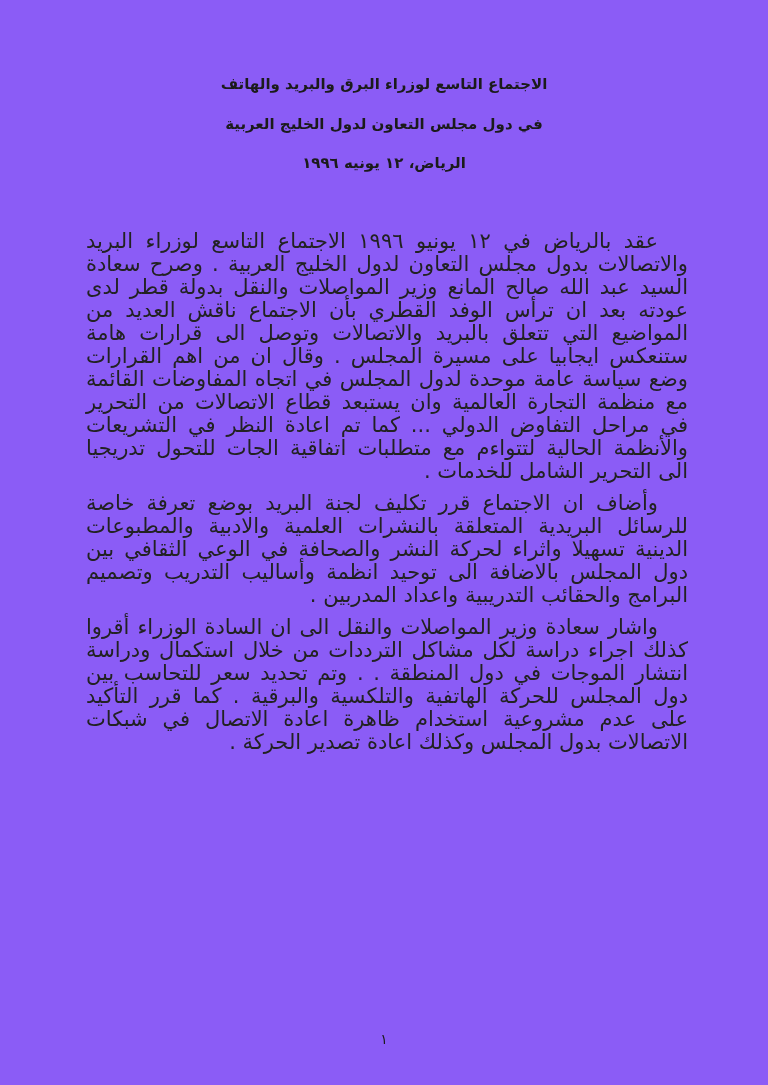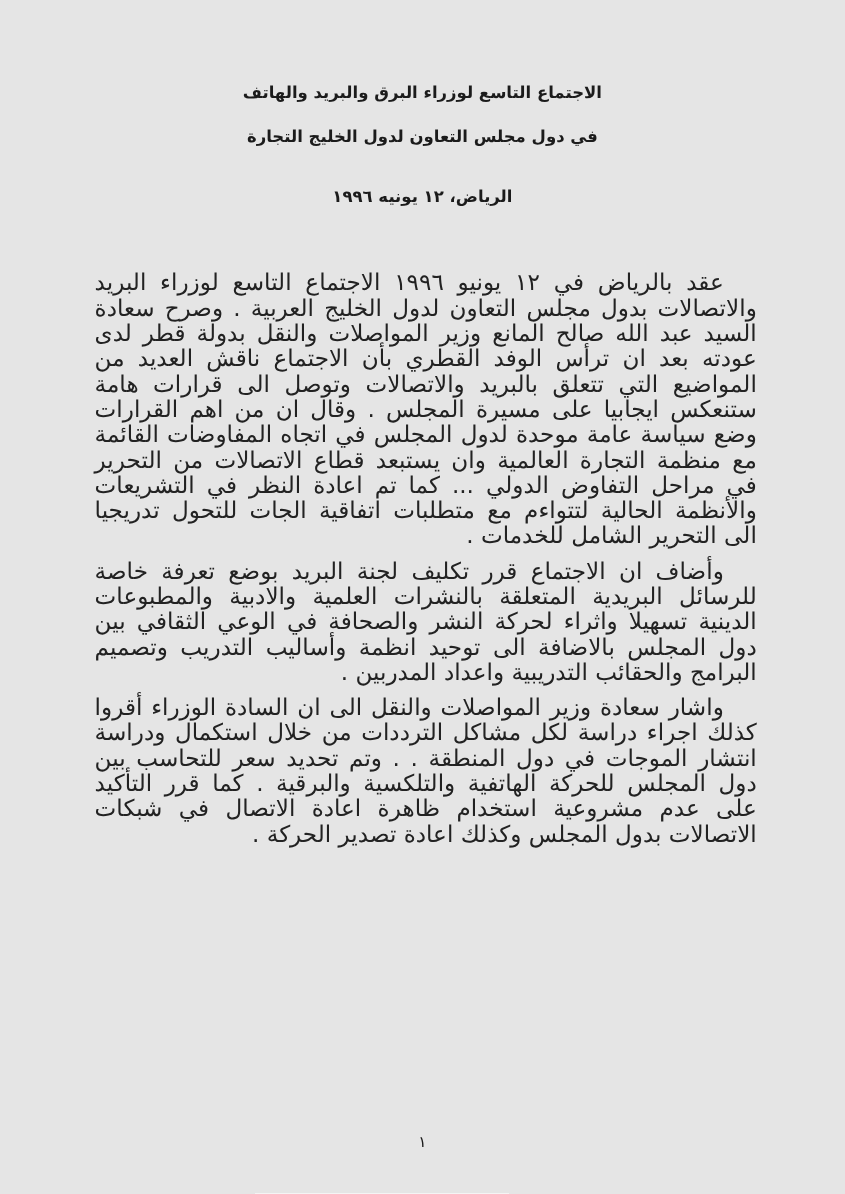--- a/index.html
+++ b/index.html
@@ -5,41 +5,41 @@
   html, body {
     margin: 0;
     padding: 0;
     background: #ffffff;
   }
   .page {
     position: relative;
     width: 768px;
     height: 1085px;
     margin: 0 auto;
-    background: #e5e5e5;
+    background: #8b5cf6;
     color: #1b1b1b;
     font-family: "DejaVu Sans", sans-serif;
     direction: rtl;
     box-sizing: border-box;
     overflow: hidden;
   }
   .doc-header {
     padding-top: 64px;
     text-align: center;
   }
   .title-line {
     font-weight: bold;
     font-size: 15px;
     line-height: 40px;
     letter-spacing: 0.2px;
   }
   .date-line {
     font-weight: bold;
     font-size: 15px;
-    margin-top: 26px;
+    margin-top: 10px;
   }
   .doc-body {
     margin: 58px 80px 0 86px;
     text-align: justify;
     text-justify: inter-word;
     font-size: 21px;
     line-height: 23px;
     color: #222;
   }
   .doc-body p {
@@ -56,21 +56,21 @@
     color: #1b1b1b;
   }
 </style>
 </head>
 <body>
 
 <div class="page">
 
   <header class="doc-header">
     <div class="title-line">الاجتماع التاسع لوزراء البرق والبريد والهاتف</div>
-    <div class="title-line">في دول مجلس التعاون لدول الخليج التجارة</div>
+    <div class="title-line">في دول مجلس التعاون لدول الخليج العربية</div>
     <div class="date-line">الرياض، ١٢ يونيه ١٩٩٦</div>
   </header>
 
   <main class="doc-body">
     <p>عقد بالرياض في ١٢ يونيو ١٩٩٦ الاجتماع التاسع لوزراء البريد والاتصالات بدول مجلس التعاون لدول الخليج العربية . وصرح سعادة السيد عبد الله صالح المانع وزير المواصلات والنقل بدولة قطر لدى عودته بعد ان ترأس الوفد القطري بأن الاجتماع ناقش العديد من المواضيع التي تتعلق بالبريد والاتصالات وتوصل الى قرارات هامة ستنعكس ايجابيا على مسيرة المجلس . وقال ان من اهم القرارات وضع سياسة عامة موحدة لدول المجلس في اتجاه المفاوضات القائمة مع منظمة التجارة العالمية وان يستبعد قطاع الاتصالات من التحرير في مراحل التفاوض الدولي ... كما تم اعادة النظر في التشريعات والأنظمة الحالية لتتواءم مع متطلبات اتفاقية الجات للتحول تدريجيا الى التحرير الشامل للخدمات .</p>
     <p>وأضاف ان الاجتماع قرر تكليف لجنة البريد بوضع تعرفة خاصة للرسائل البريدية المتعلقة بالنشرات العلمية والادبية والمطبوعات الدينية تسهيلا واثراء لحركة النشر والصحافة في الوعي الثقافي بين دول المجلس بالاضافة الى توحيد انظمة وأساليب التدريب وتصميم البرامج والحقائب التدريبية واعداد المدربين .</p>
     <p>واشار سعادة وزير المواصلات والنقل الى ان السادة الوزراء أقروا كذلك اجراء دراسة لكل مشاكل الترددات من خلال استكمال ودراسة انتشار الموجات في دول المنطقة . . وتم تحديد سعر للتحاسب بين دول المجلس للحركة الهاتفية والتلكسية والبرقية . كما قرر التأكيد على عدم مشروعية استخدام ظاهرة اعادة الاتصال في شبكات الاتصالات بدول المجلس وكذلك اعادة تصدير الحركة .</p>
   </main>
 
   <footer class="doc-footer">

